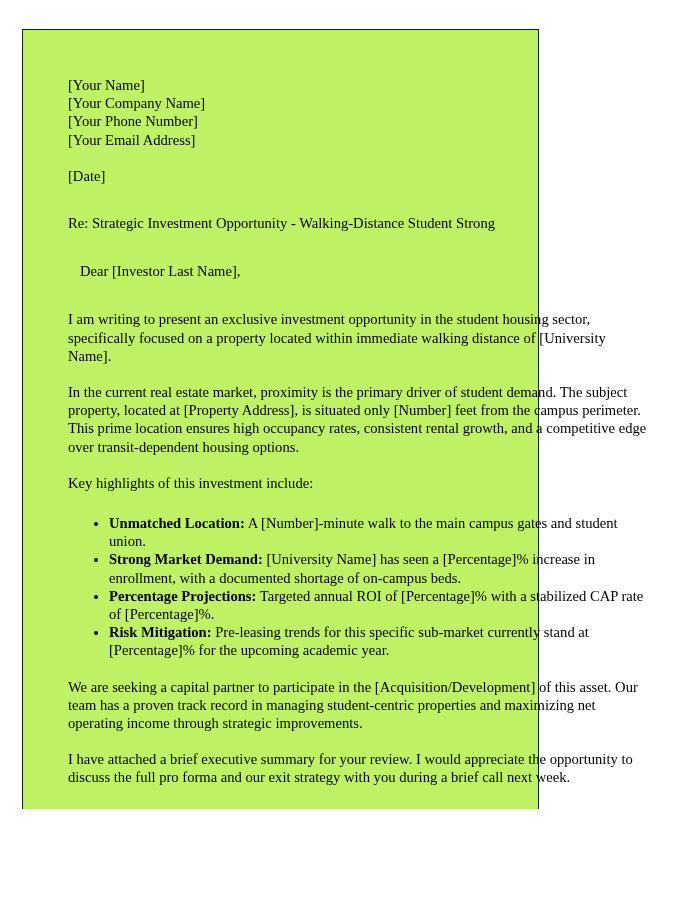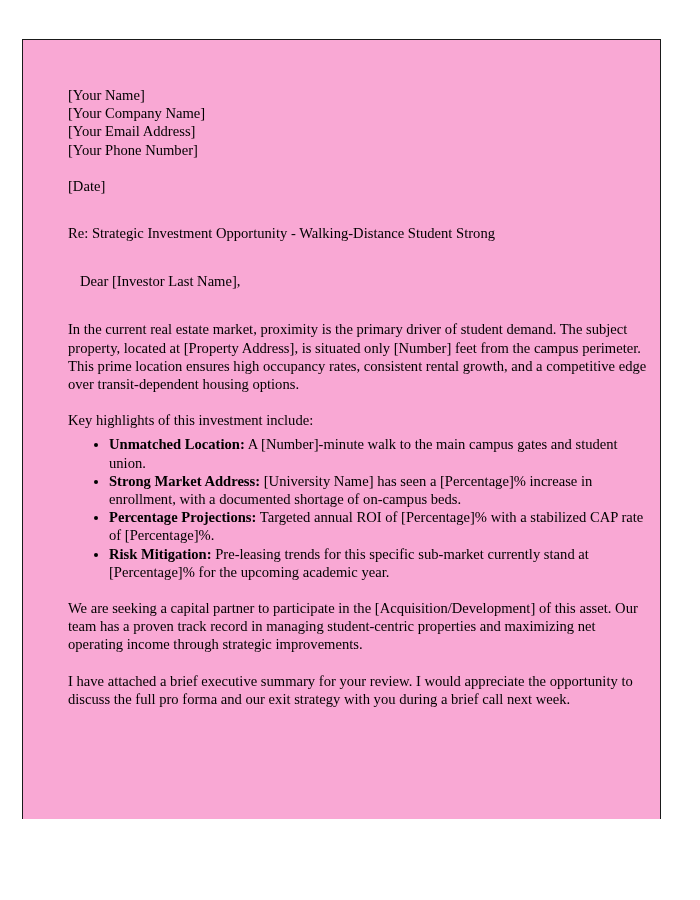--- a/index.html
+++ b/index.html
@@ -13,29 +13,29 @@
     position: relative;
     font-family: "Liberation Serif", "DejaVu Serif", serif;
     color: #000000;
     overflow: hidden;
   }
 
   
   .page-frame {
     position: absolute;
     left: 22px;
-    top: 39px;
-    width: 639px;
+    top: 29px;
+    width: 517px;
     height: 780px;
     border-left: 1px solid #1a1a1a;
     border-right: 1px solid #1a1a1a;
     border-top: 1px solid #1a1a1a;
     border-bottom: none;
     box-sizing: border-box;
-    background: #f9a8d4;
+    background: #bef264;
   }
 
   .letter {
     position: absolute;
     left: 45px;
     top: 46px;
     width: 581px;
     font-size: 14.6px;
     line-height: 18.2px;
   }
@@ -67,21 +67,21 @@
     margin: 0;
     padding-top: 18px;
     text-align: left;
   }
 
   .lead-in-label {
     font-weight: bold;
   }
 
   ul.highlights {
-    margin: 6px 0 0 0;
+    margin: 22px 0 0 0;
     padding-left: 41px;
     list-style-type: disc;
   }
   ul.highlights li {
     margin: 0;
     padding: 0;
     line-height: 18.2px;
   }
   ul.highlights li::marker {
     font-size: 13px;
@@ -89,48 +89,49 @@
 </style>
 </head>
 <body>
 
 <div class="page-frame">
   <div class="letter">
 
     <div class="sender-block">
       <div>[Your Name]</div>
       <div>[Your Company Name]</div>
+      <div>[Your Phone Number]</div>
       <div>[Your Email Address]</div>
-      <div>[Your Phone Number]</div>
     </div>
 
     <div class="gap-sm"></div>
 
     <div class="date-block">
       <div>[Date]</div>
     </div>
 
     <div class="gap-sm"></div>
 
 
     <div class="subject-line">Re: Strategic Investment Opportunity - Walking-Distance Student Strong</div>
 
     <div class="salutation">Dear [Investor Last Name],</div>
 
+    <p class="para">I am writing to present an exclusive investment opportunity in the student housing sector, specifically focused on a property located within immediate walking distance of [University Name].</p>
 
     <p class="para">In the current real estate market, proximity is the primary driver of student demand. The subject property, located at [Property Address], is situated only [Number] feet from the campus perimeter. This prime location ensures high occupancy rates, consistent rental growth, and a competitive edge over transit-dependent housing options.</p>
 
     <p class="para">Key highlights of this investment include:</p>
 
     <ul class="highlights">
       <li>
         <span class="lead-in-label">Unmatched Location:</span><span> A [Number]-minute walk to the main campus gates and student union.</span>
       </li>
       <li>
-        <span class="lead-in-label">Strong Market Address:</span><span> [University Name] has seen a [Percentage]% increase in enrollment, with a documented shortage of on-campus beds.</span>
+        <span class="lead-in-label">Strong Market Demand:</span><span> [University Name] has seen a [Percentage]% increase in enrollment, with a documented shortage of on-campus beds.</span>
       </li>
       <li>
         <span class="lead-in-label">Percentage Projections:</span><span> Targeted annual ROI of [Percentage]% with a stabilized CAP rate of [Percentage]%.</span>
       </li>
       <li>
         <span class="lead-in-label">Risk Mitigation:</span><span> Pre-leasing trends for this specific sub-market currently stand at [Percentage]% for the upcoming academic year.</span>
       </li>
     </ul>
 
     <p class="para">We are seeking a capital partner to participate in the [Acquisition/Development] of this asset. Our team has a proven track record in managing student-centric properties and maximizing net operating income through strategic improvements.</p>

